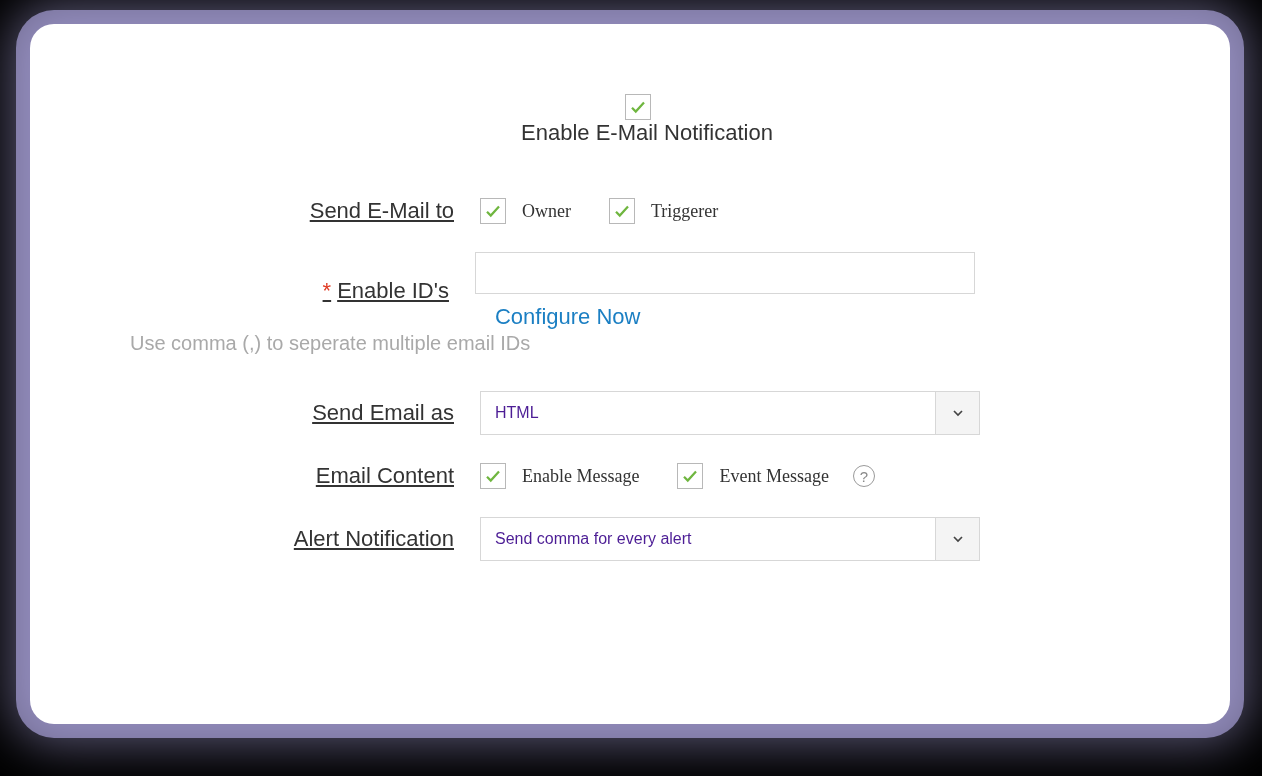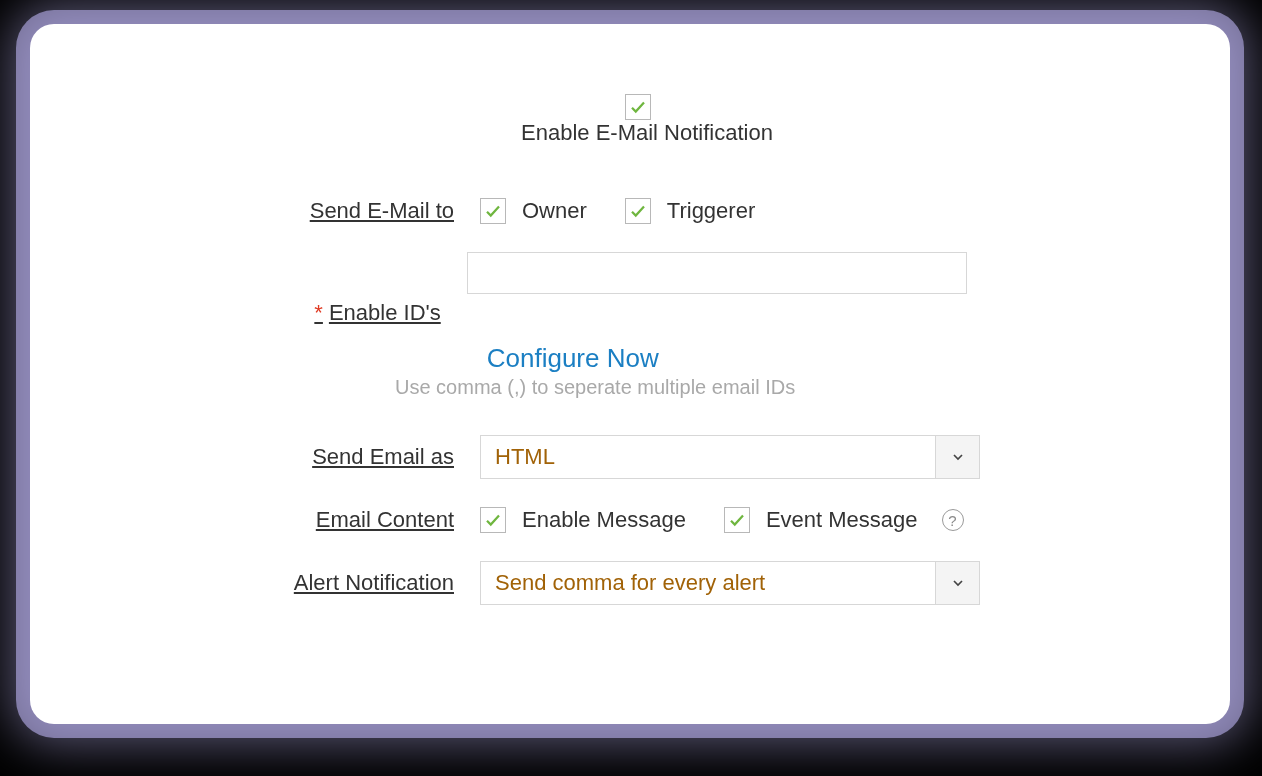--- a/index.html
+++ b/index.html
@@ -49,75 +49,76 @@
     border: 1px solid #b8b8b8;
     background: #fff;
     display: inline-flex;
     align-items: center;
     justify-content: center;
     cursor: pointer;
     flex-shrink: 0;
   }
   .checkbox svg { width: 18px; height: 18px; }
   .check-label {
-    font-size: 22px;
+    font-size: 18px;
     color: #333;
     margin-right: 28px;
     margin-left: 6px;
+    font-family: Liberation Serif, serif;
   }
   .enable-label {
     font-size: 22px;
     color: #333;
     margin-left: 18px;
   }
   .req { color: #e03b24; margin-right: 6px; }
   .text-input {
     width: 500px;
     height: 42px;
     border: 1px solid #d7d7d7;
     background: #fff;
     padding: 0 10px;
     font-size: 20px;
     color: #333;
   }
   .link {
     color: #1b7fc3;
-    font-size: 26px;
+    font-size: 22px;
     margin-left: 20px;
     cursor: pointer;
-    margin-top: 39px;
   }
   .helper {
     width: 100%;
     font-size: 20px;
     color: #a9a9a9;
     margin-top: 10px;
     margin-left: 0;
   }
   .helper-row {
     display:flex;
     margin-top:-18px;
     margin-bottom: 36px;
+    flex-direction: column;
   }
   .select-wrap {
     display: flex;
     width: 500px;
     height: 44px;
     border: 1px solid #d7d7d7;
     background: #fff;
     align-items: stretch;
     cursor: pointer;
   }
   .select-value {
     flex: 1;
     display: flex;
     align-items: center;
     padding: 0 14px;
-    font-size: 22px;
-    color: #a16207;
+    font-size: 16px;
+    color: #4c1d95;
   }
   .select-btn {
     width: 44px;
     background: #f4f4f4;
     border-left: 1px solid #d7d7d7;
     display: flex;
     align-items: center;
     justify-content: center;
   }
   .select-btn svg { width: 16px; height: 16px; }

